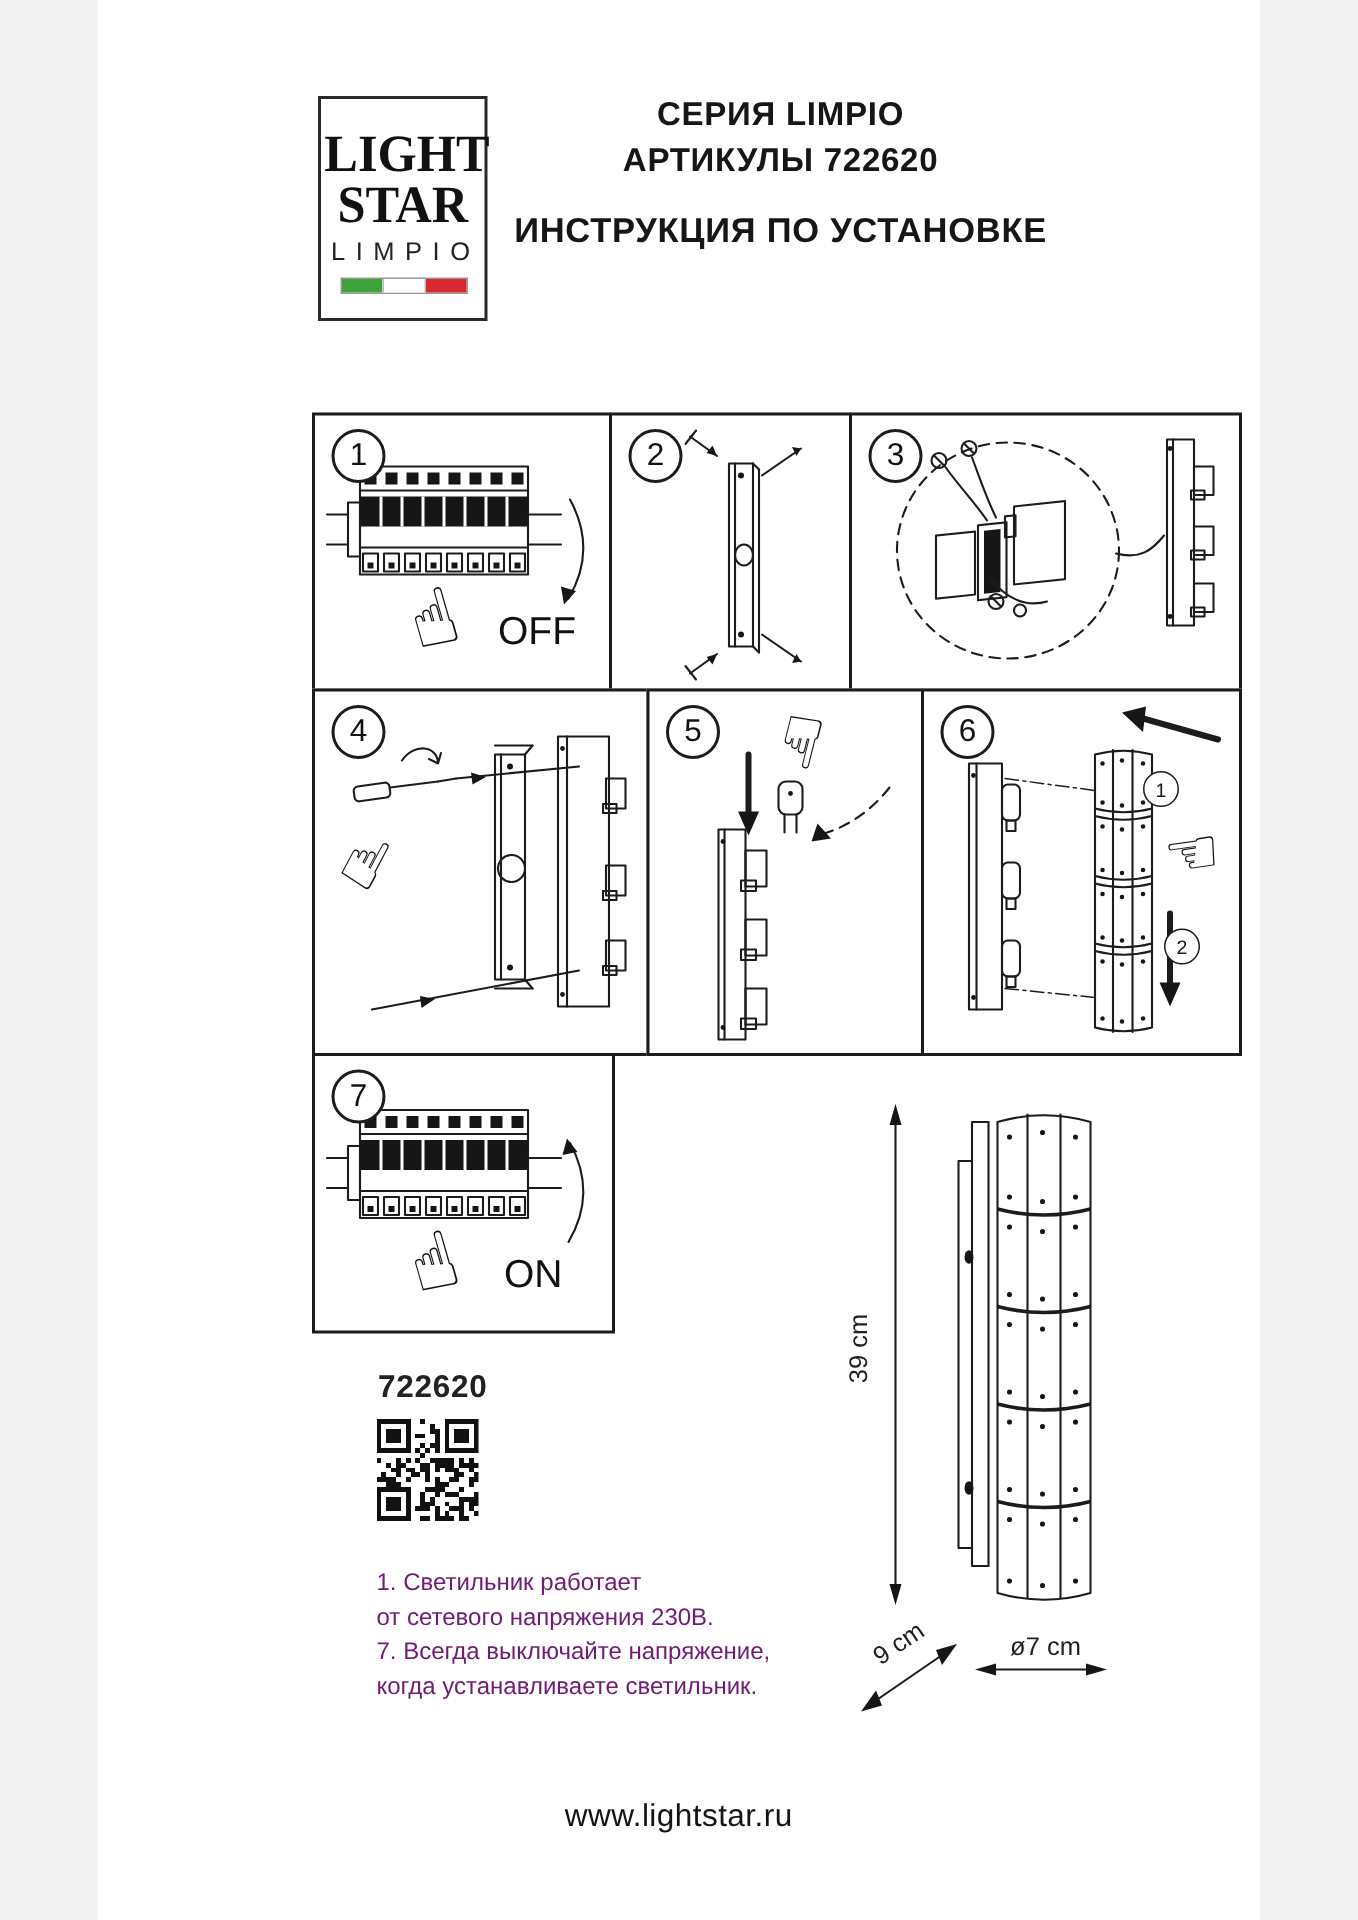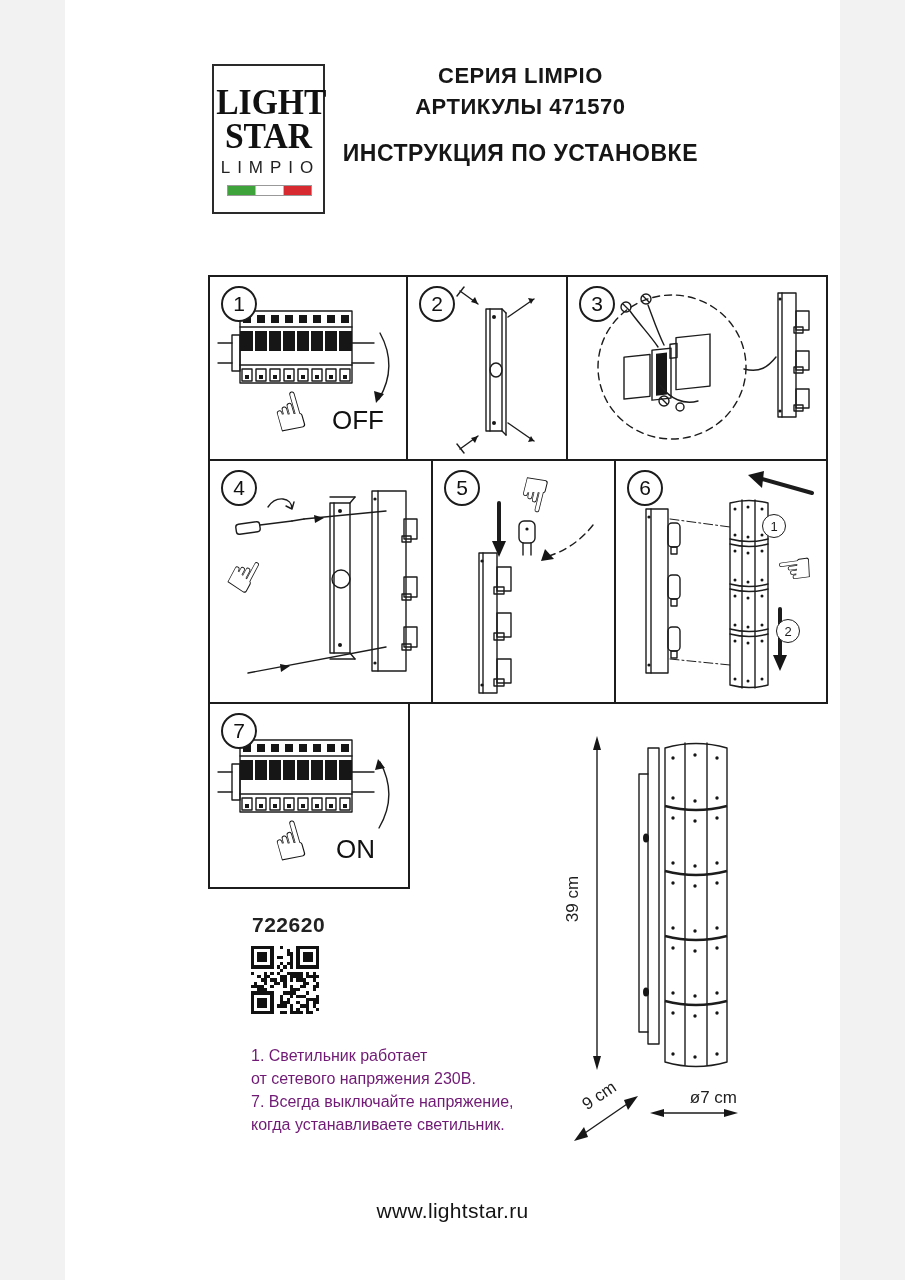--- a/index.html
+++ b/index.html
@@ -66,21 +66,21 @@
   svg text.hand{font-family:"DejaVu Sans",sans-serif;fill:#111;}
   svg text.illabel{font-family:"Liberation Sans",sans-serif;font-size:26px;fill:#111;}
   
   .article-num{position:absolute;left:187px;top:913px;font-size:21px;font-weight:700;color:#222;letter-spacing:.5px;}
   #qr{position:absolute;left:186px;top:946px;width:68px;height:68px;}
   .notes{position:absolute;left:186px;top:1044px;font-size:16px;line-height:23px;color:#701a75;}
   
   .dim-label{position:absolute;font-size:17px;color:#1e1e1e;white-space:nowrap;}
   #dim-h{left:473px;top:889px;width:70px;text-align:center;transform:rotate(-90deg);}
   #dim-d{left:516px;top:1086px;transform:rotate(-34deg);}
-  #dim-w{left:592px;top:1088px;width:80px;text-align:right;}
+  #dim-w{left:592px;top:1088px;width:80px;text-align:center;}
   
   .footer{position:absolute;left:0;top:1199px;width:100%;text-align:center;
     font-size:21px;font-weight:400;color:#141414;letter-spacing:.3px;}
 </style>
 </head>
 <body>
 
 <div id="page">
 
   <div class="logo-box">
@@ -90,21 +90,21 @@
     <div class="logo-flag">
       <div class="seg g"></div>
       <div class="seg w"></div>
       <div class="seg r"></div>
     </div>
   </div>
 
   <div class="head-right">
     <div class="head-series">
       <div>СЕРИЯ LIMPIO</div>
-      <div>АРТИКУЛЫ 471570</div>
+      <div>АРТИКУЛЫ 722620</div>
     </div>
     <div class="head-title">
       <div>ИНСТРУКЦИЯ ПО УСТАНОВКЕ</div>
     </div>
   </div>
 
   <div class="panel" style="left:143px;top:275px;width:200px;height:186px;">
     <div class="stepnum">1</div>
     <svg class="illu" viewBox="0 0 196 182">
       <g transform="translate(8,38)">

